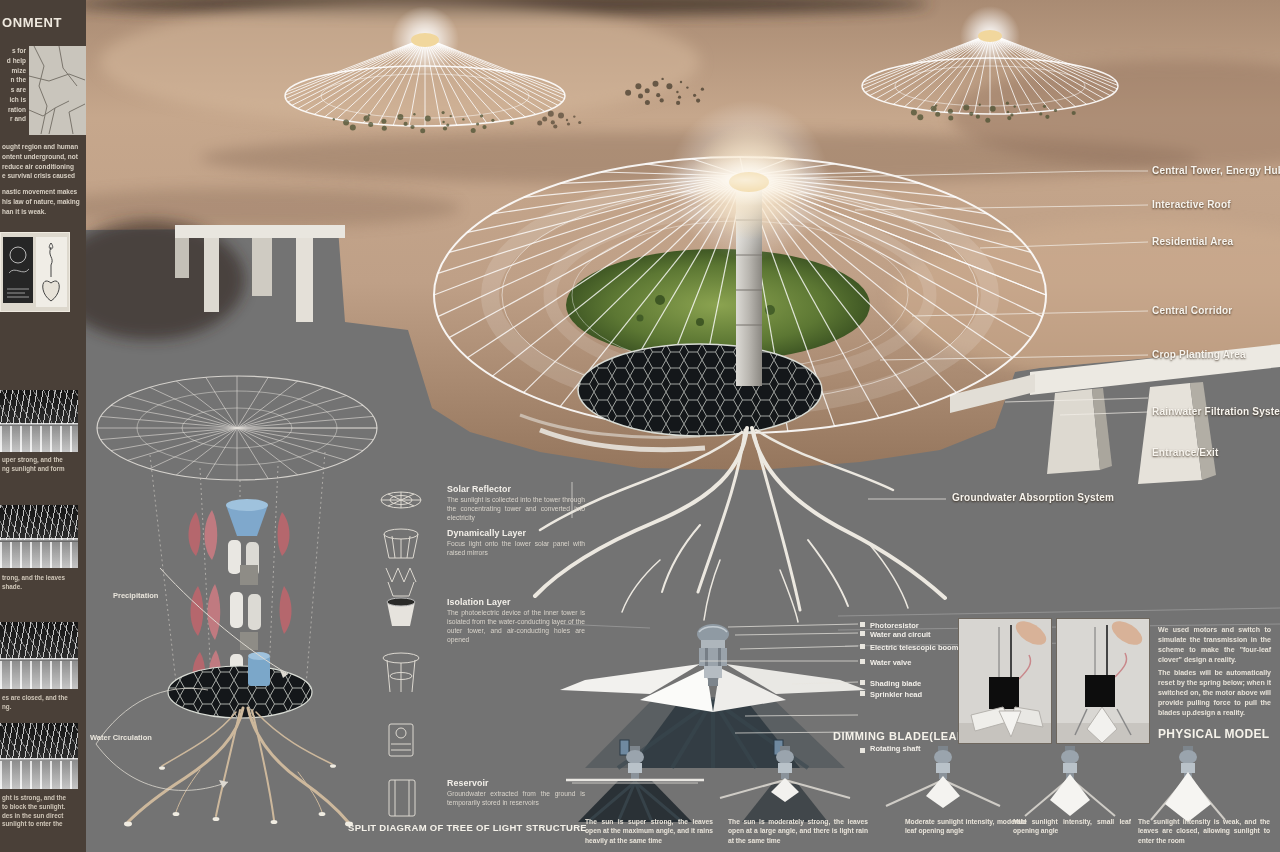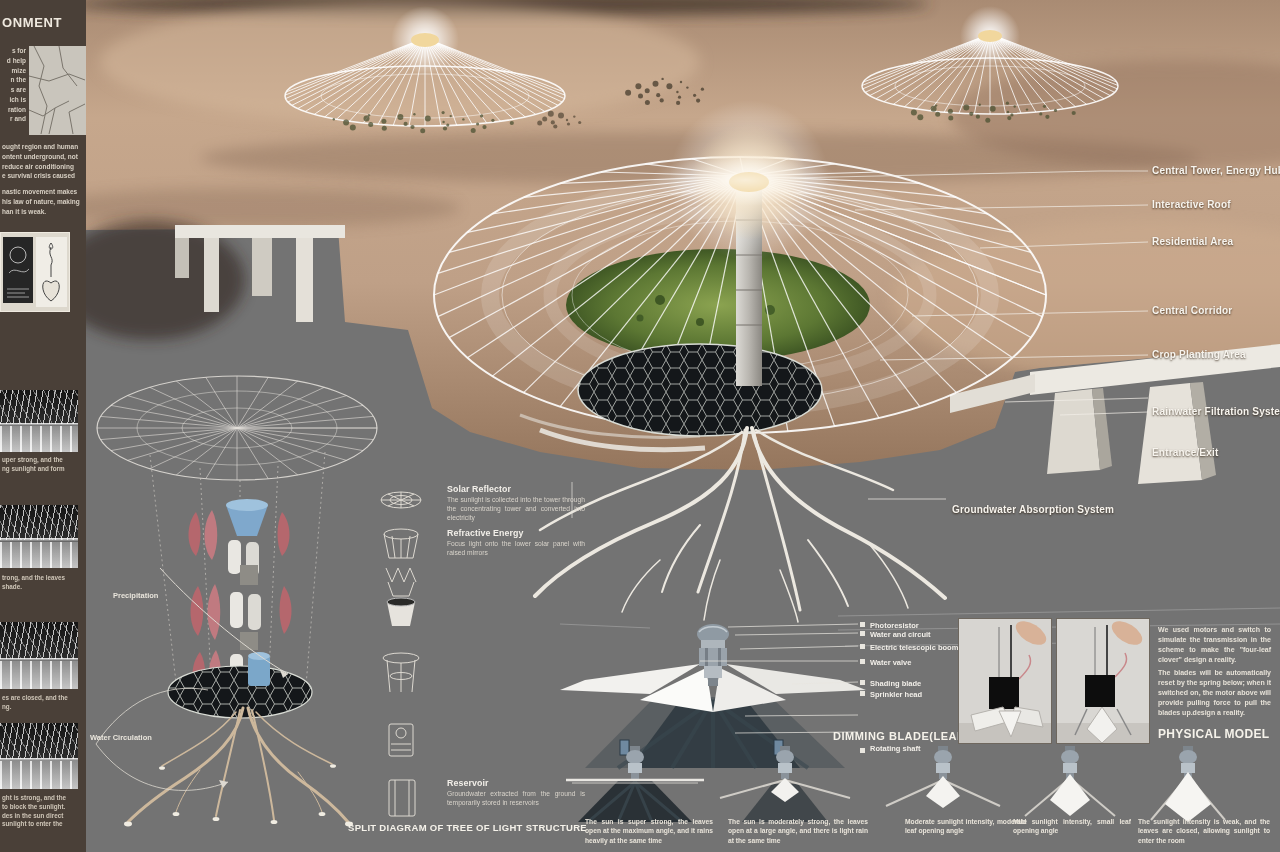--- a/index.html
+++ b/index.html
@@ -654,32 +654,36 @@
 sunlight to enter the</div>
   </aside>
 
   <div class="rlabel" style="left:1152px;top:165px;">Central Tower, Energy Hub</div>
   <div class="rlabel" style="left:1152px;top:199px;">Interactive Roof</div>
   <div class="rlabel" style="left:1152px;top:236px;">Residential Area</div>
   <div class="rlabel" style="left:1152px;top:305px;">Central Corridor</div>
   <div class="rlabel" style="left:1152px;top:349px;">Crop Planting Area</div>
   <div class="rlabel" style="left:1152px;top:415px;margin-top:32px;">Entrance/Exit</div>
   <div class="rlabel" style="left:1152px;top:406px;">Rainwater Filtration System</div>
-  <div class="rlabel" style="left:952px;top:504px;text-align:center;">Groundwater Absorption System</div>
+  <div class="rlabel" style="left:952px;top:492px;text-align:center;">Groundwater Absorption System</div>
 
   <div class="side-note" style="left:113px;top:591px;">Precipitation</div>
   <div class="side-note" style="left:90px;top:733px;">Water Circulation</div>
 
   <div class="comp" style="top:484px;">
     <h4>Solar Reflector</h4>
       <p>The sunlight is collected into the tower through the concentrating tower and converted into electricity</p>
     </div>
   <div class="comp" style="top:528px;">
-    <h4>Refractive Energy</h4>
+    <h4>Dynamically Layer</h4>
       <p>Focus light onto the lower solar panel with raised mirrors</p>
+    </div>
+  <div class="comp" style="top:597px;">
+    <h4>Isolation Layer</h4>
+      <p>The photoelectric device of the inner tower is isolated from the water-conducting layer of the outer tower, and air-conducting holes are opened</p>
     </div>
   <div class="comp" style="top:778px;">
     <h4>Reservoir</h4>
       <p>Groundwater extracted from the ground is temporarily stored in reservoirs</p>
     </div>
 
   <div class="big-title" style="left:348px;top:822px;font-size:9.5px;letter-spacing:.3px;">SPLIT DIAGRAM OF TREE OF LIGHT STRUCTURE</div>
 
   <div class="dim-part" style="top:621px;">
       <span class="sq"></span>

